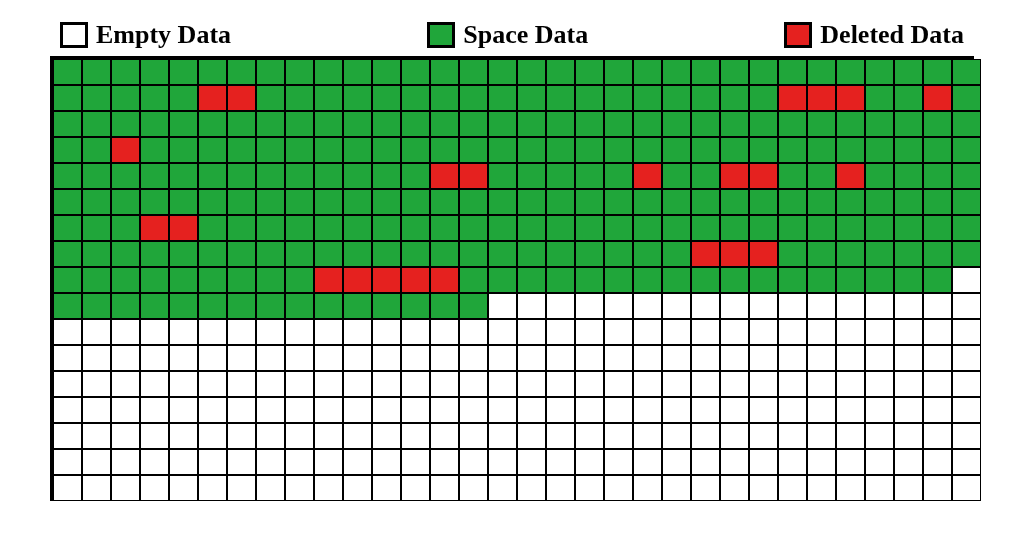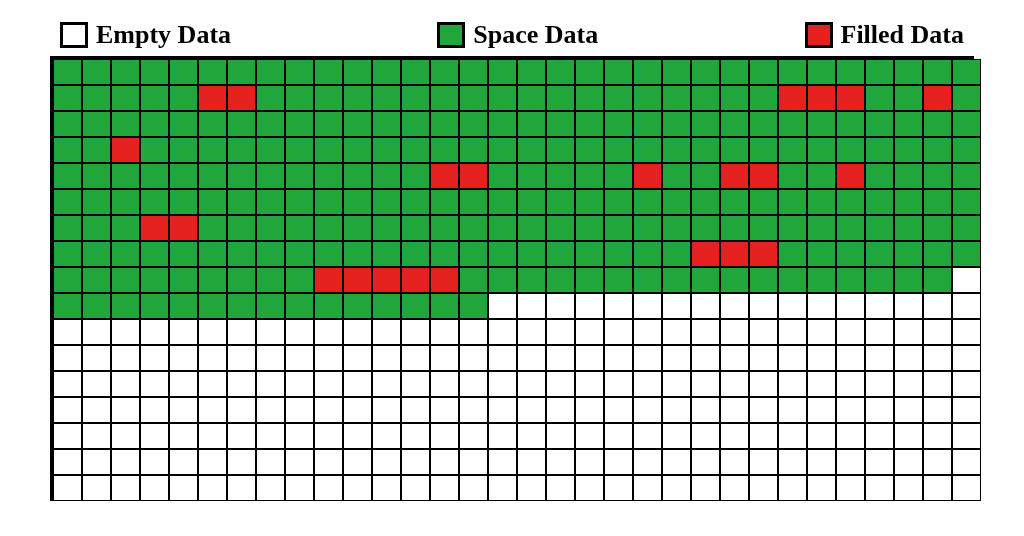--- a/index.html
+++ b/index.html
@@ -55,21 +55,21 @@
     <div class="legend-item">
       <div class="legend-swatch" style="background:#ffffff"></div>
       <span class="legend-label">Empty Data</span>
     </div>
     <div class="legend-item">
       <div class="legend-swatch" style="background:#20a63a"></div>
       <span class="legend-label">Space Data</span>
     </div>
     <div class="legend-item">
       <div class="legend-swatch" style="background:#e5211f"></div>
-      <span class="legend-label">Filled Data</span>
+      <span class="legend-label">Deleted Data</span>
     </div>
   </div>
 
   <div class="matrix-wrap">
     <div class="matrix" id="matrix" style="grid-template-columns: repeat(32, 29px); grid-auto-rows: 26px;">
         <div class="cell" style="background: rgb(32, 166, 58);"></div>
         <div class="cell" style="background: rgb(32, 166, 58);"></div>
         <div class="cell" style="background: rgb(32, 166, 58);"></div>
         <div class="cell" style="background: rgb(32, 166, 58);"></div>
         <div class="cell" style="background: rgb(32, 166, 58);"></div>

